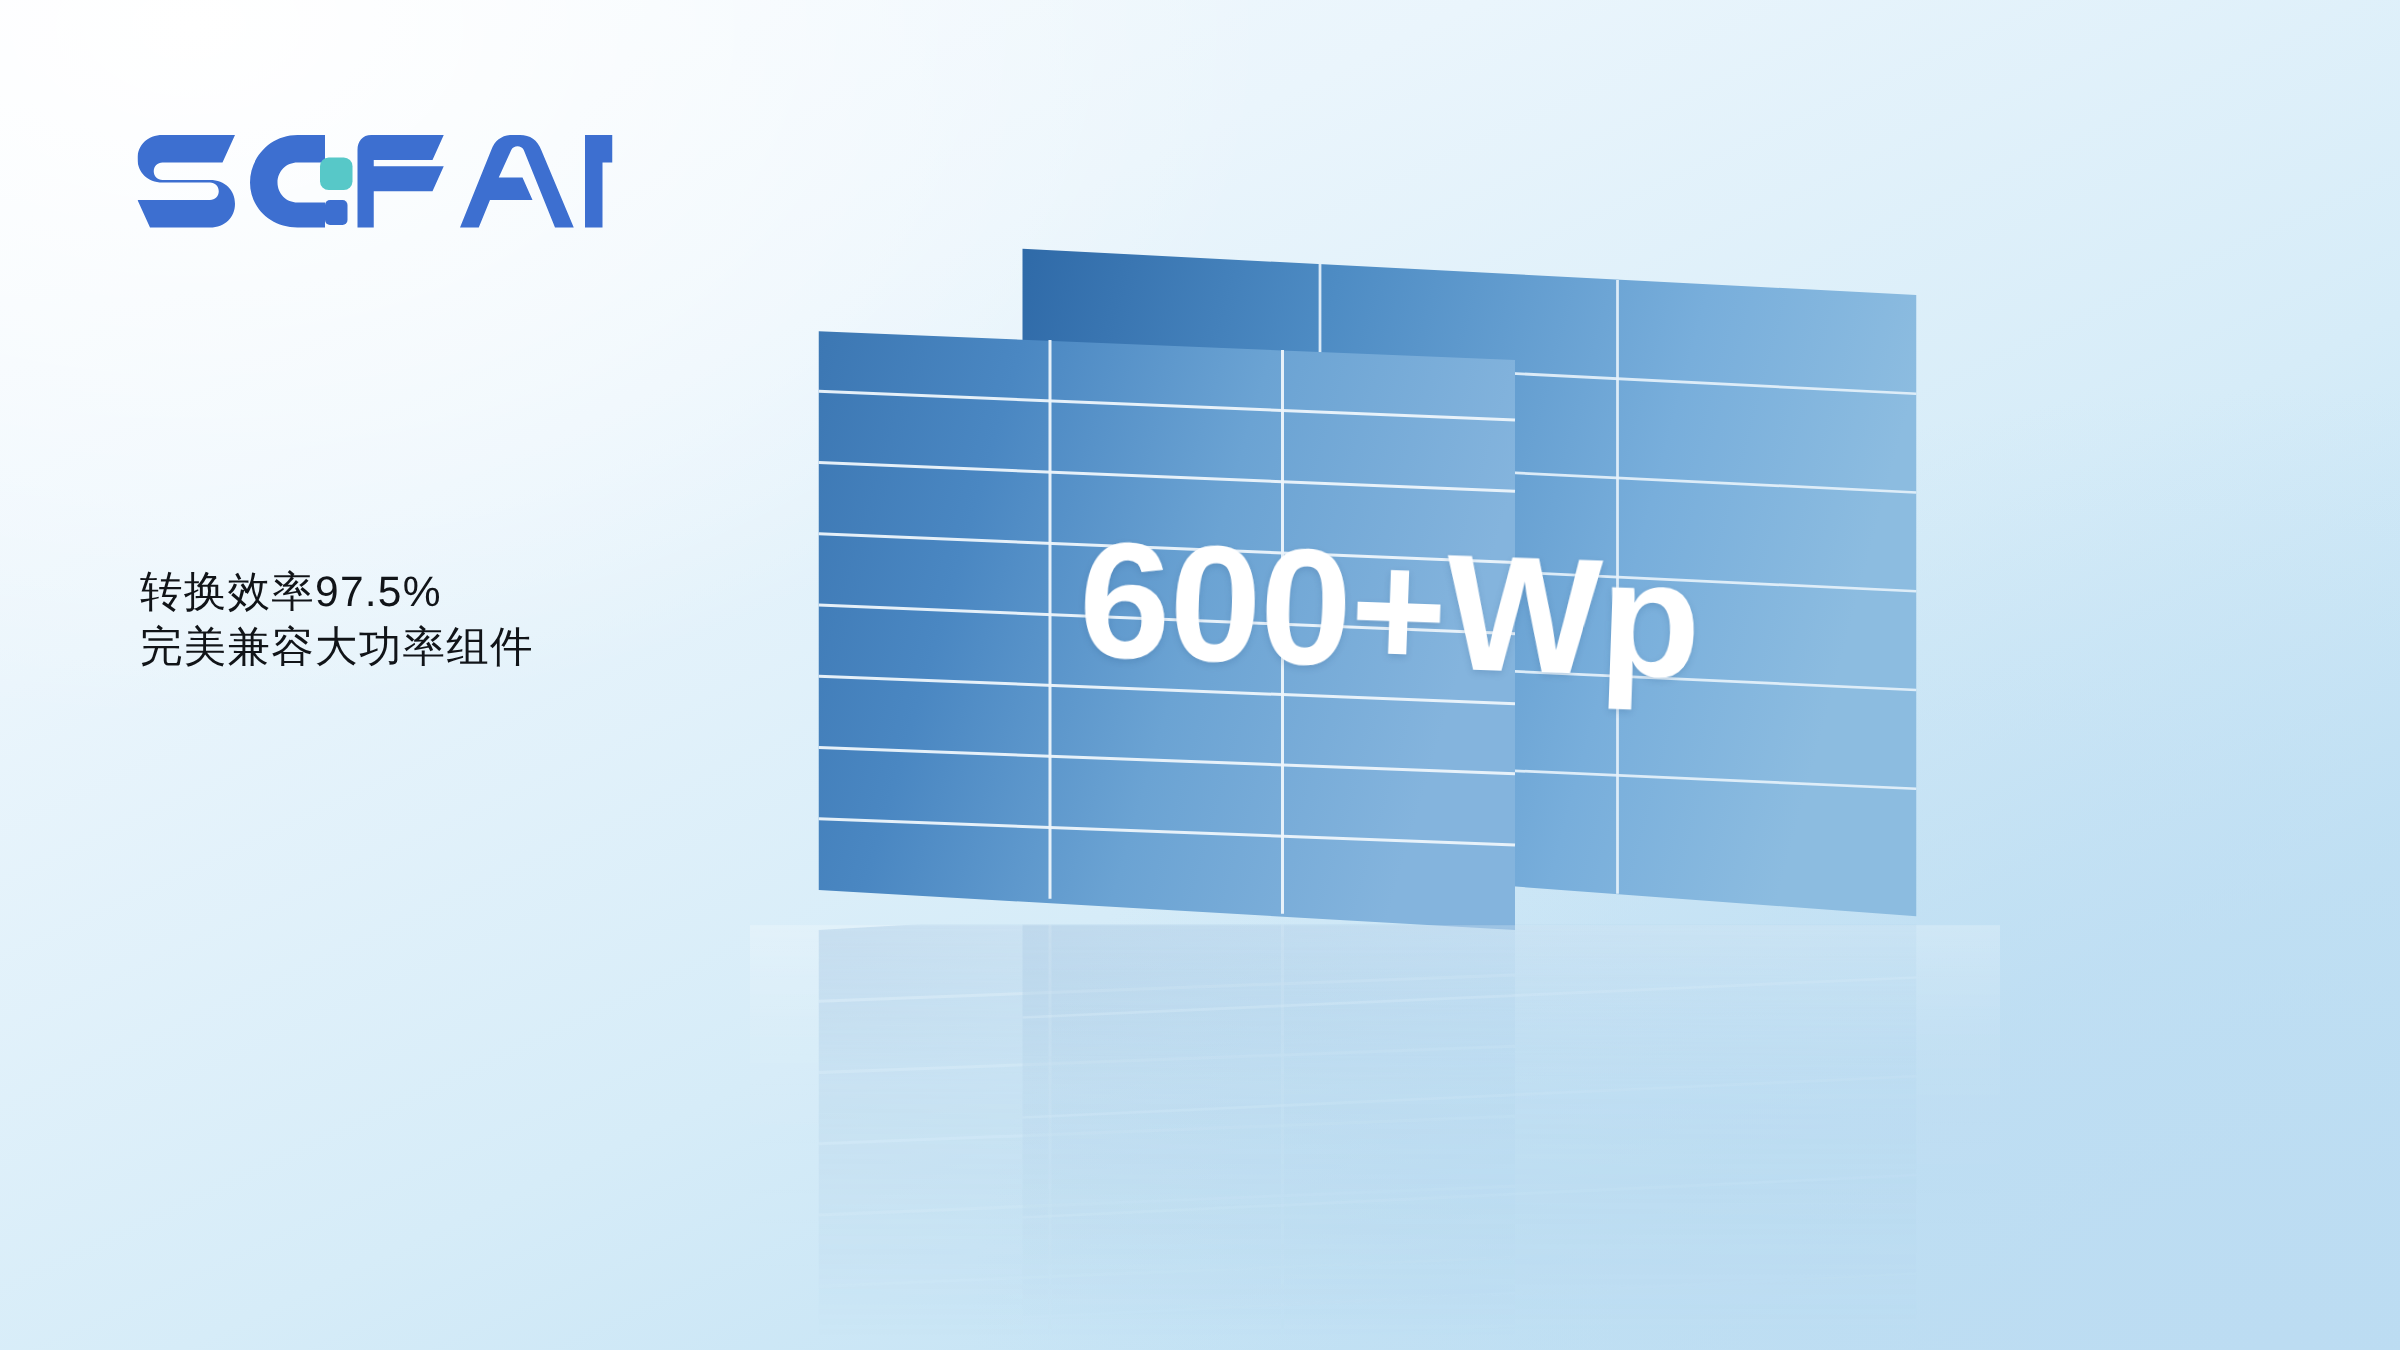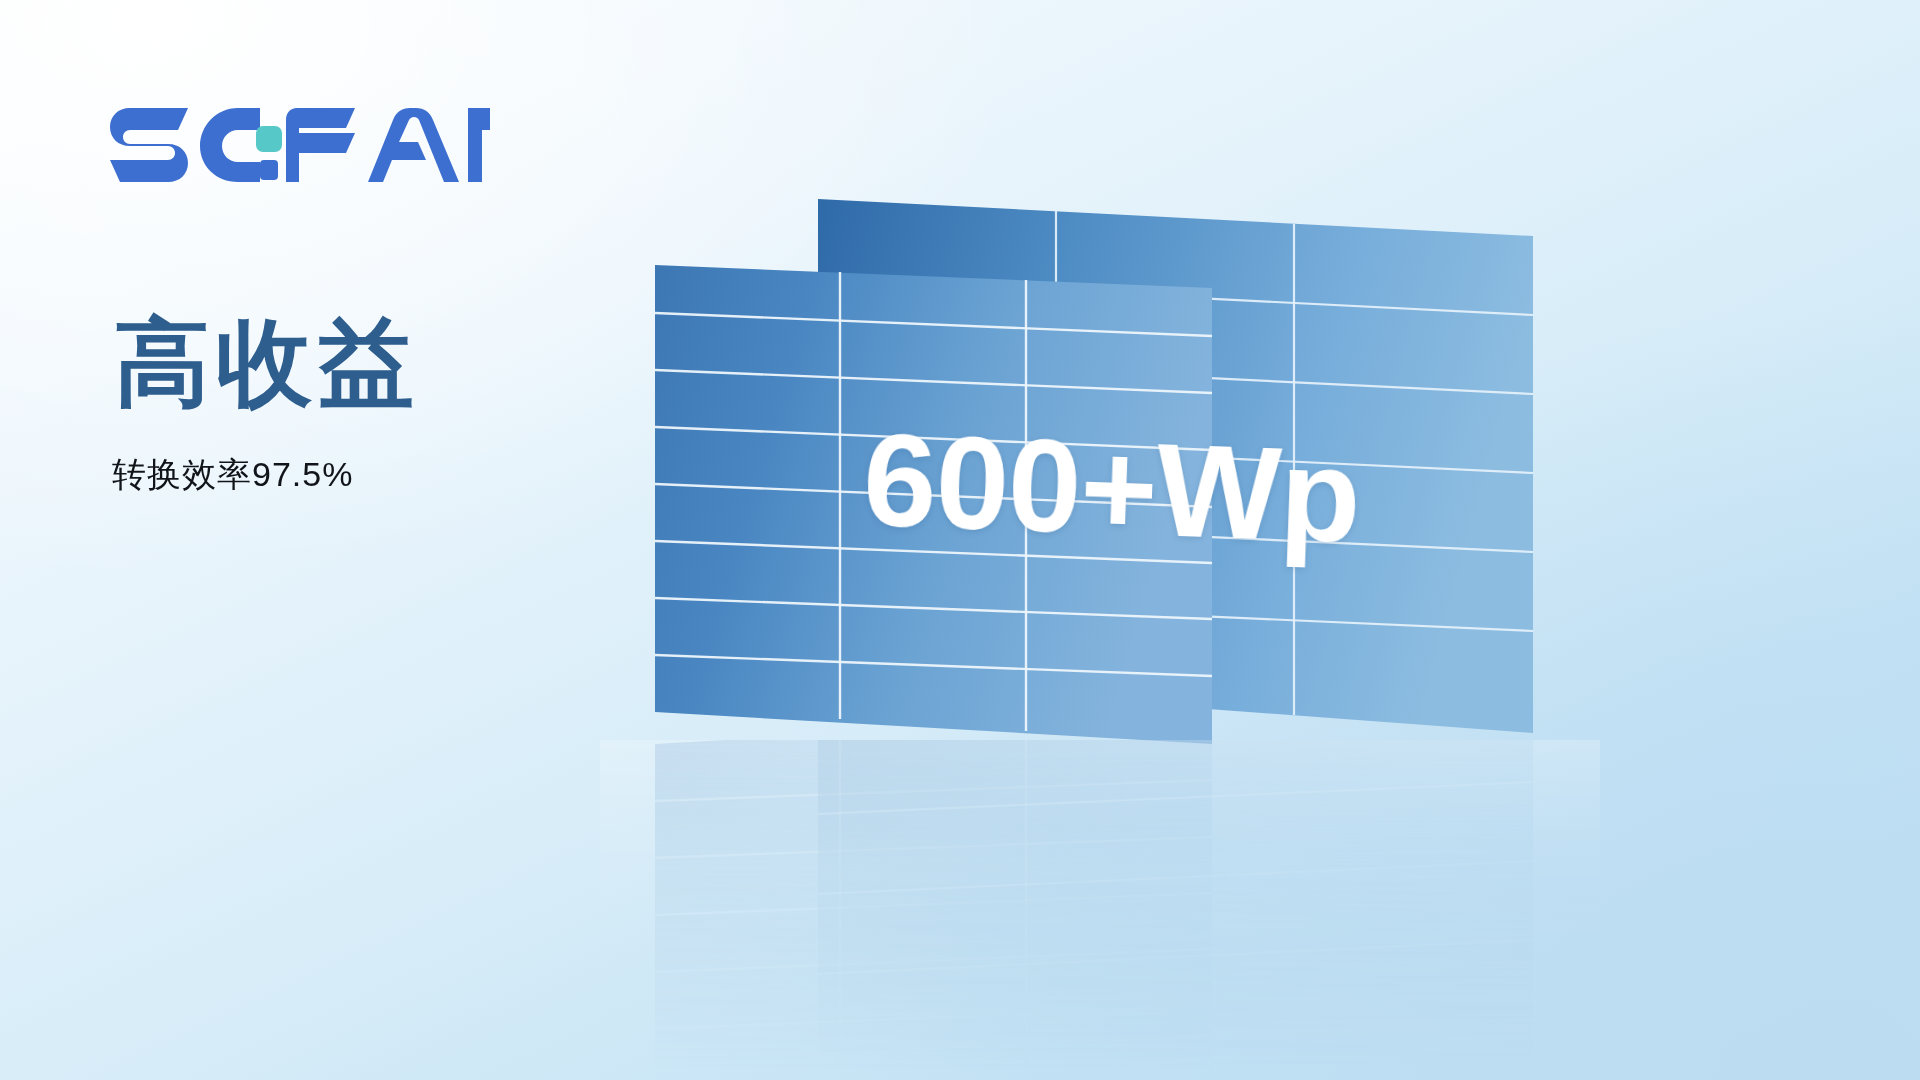--- a/index.html
+++ b/index.html
@@ -179,19 +179,19 @@
 
         <path d="M358 4 H372 V78 H358 Z M358 4 H380 V26 H358 Z"></path>
       </g>
 
       <rect x="146" y="22" width="26" height="26" rx="7" ry="7" fill="#57c8c8"></rect>
 
       <rect x="150" y="56" width="18" height="20" rx="4" ry="4" fill="#3d6fd0"></rect>
     </svg>
   </div>
 
-  <div class="headline">高收益</div>
 
   <div class="sub">
     <span class="l1">转换效率97.5%</span>
+    <span class="l2">完美兼容大功率组件</span>
   </div>
 
 </div>
 
 </body></html>

